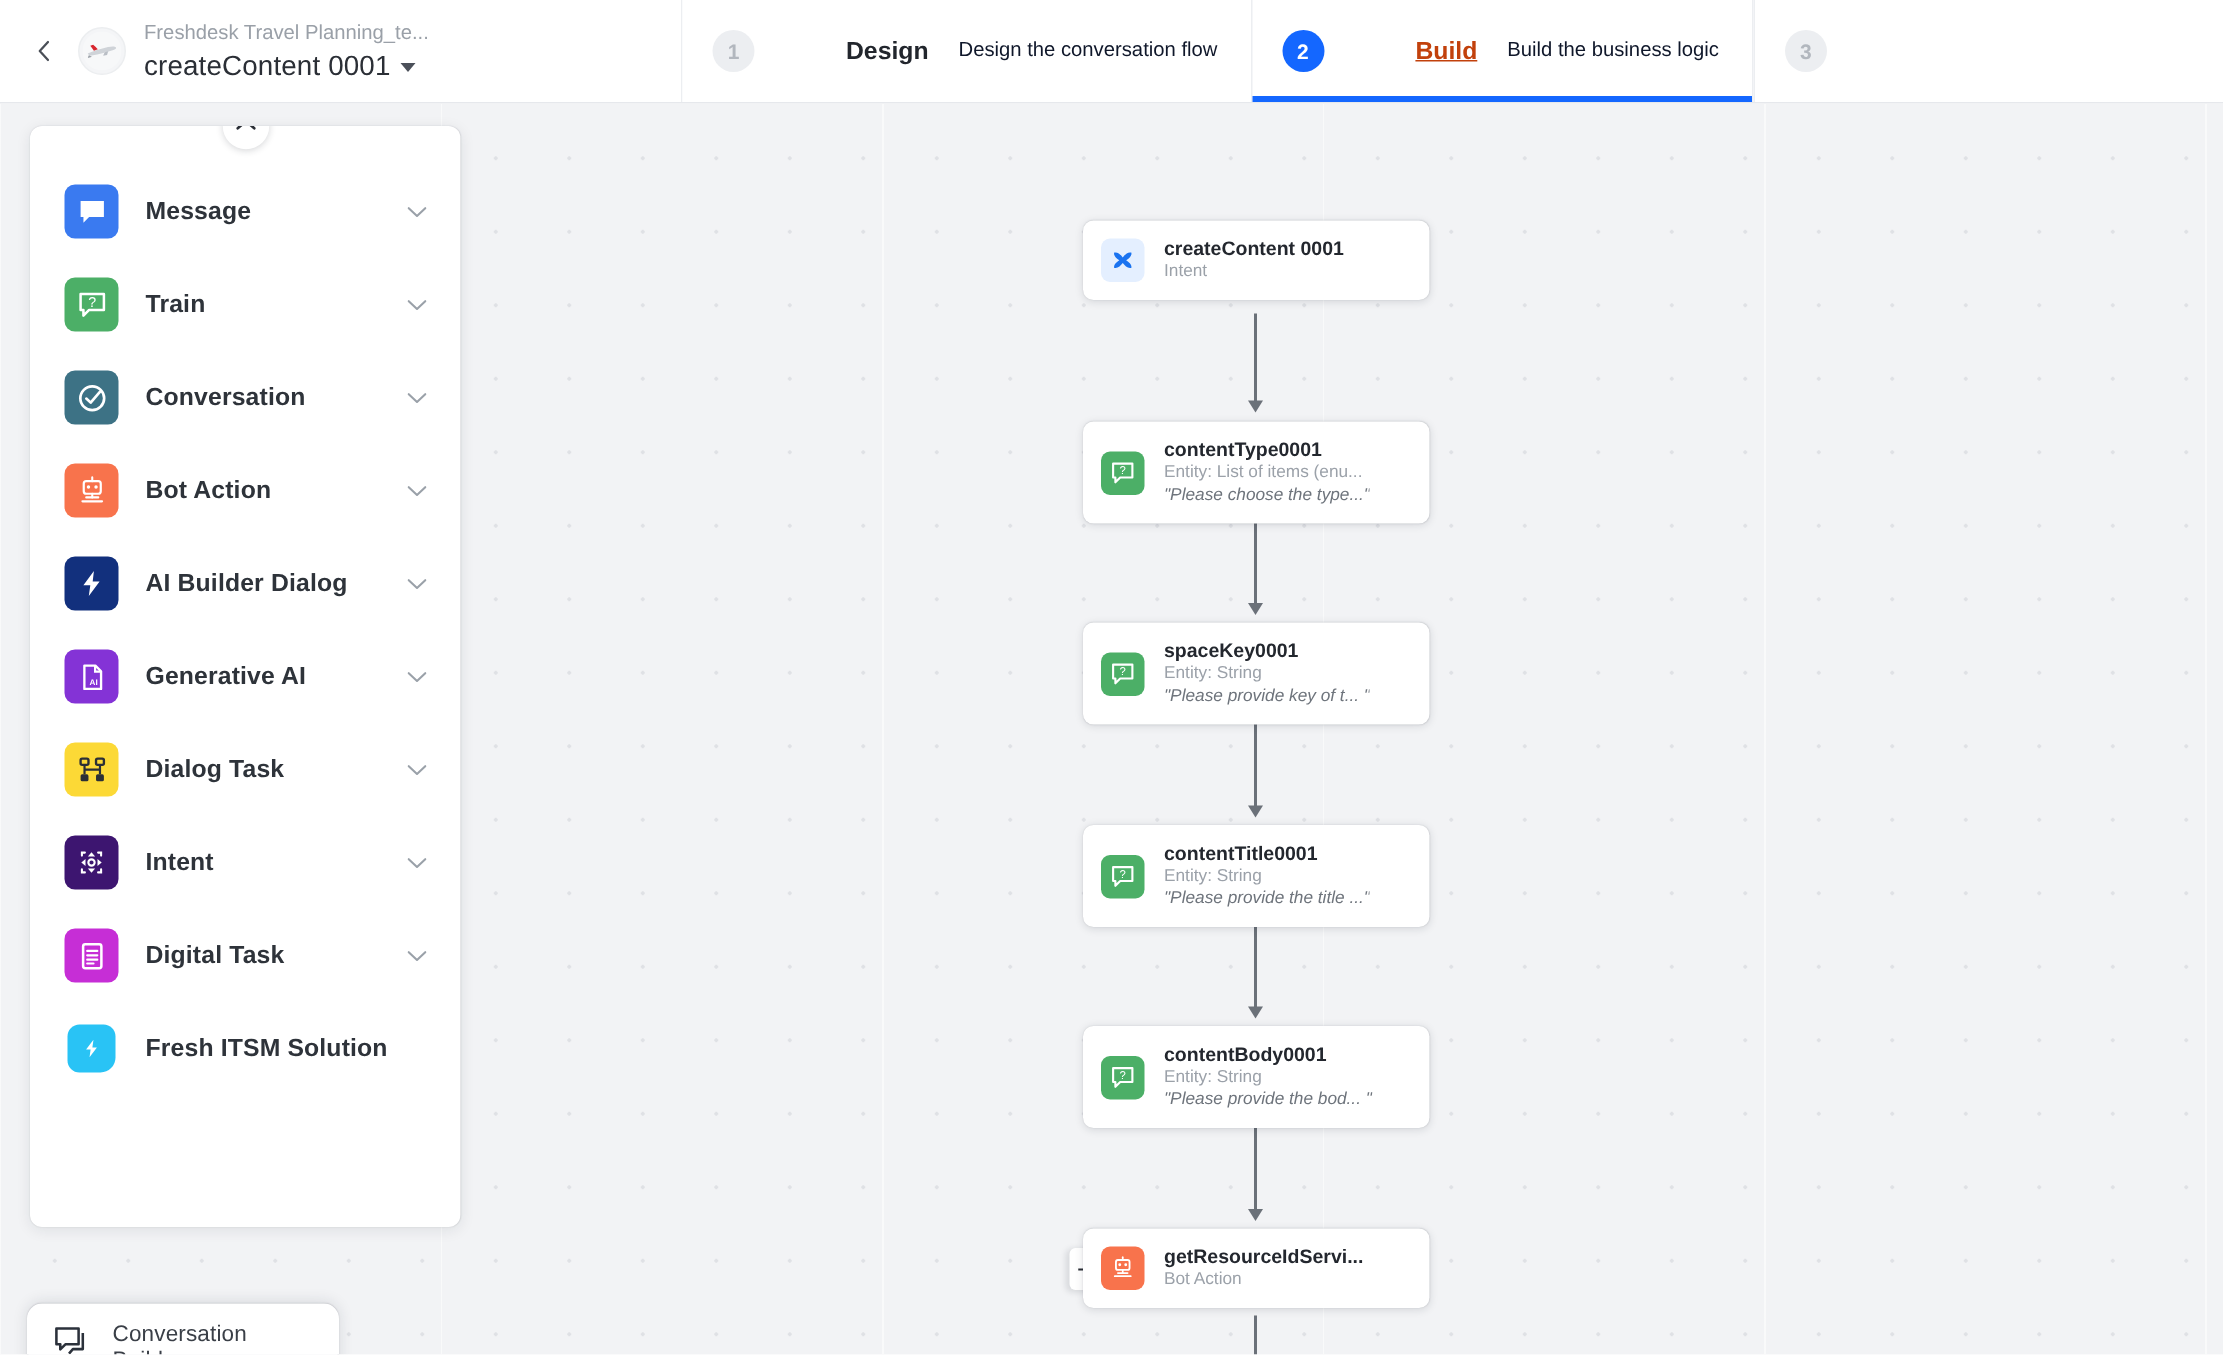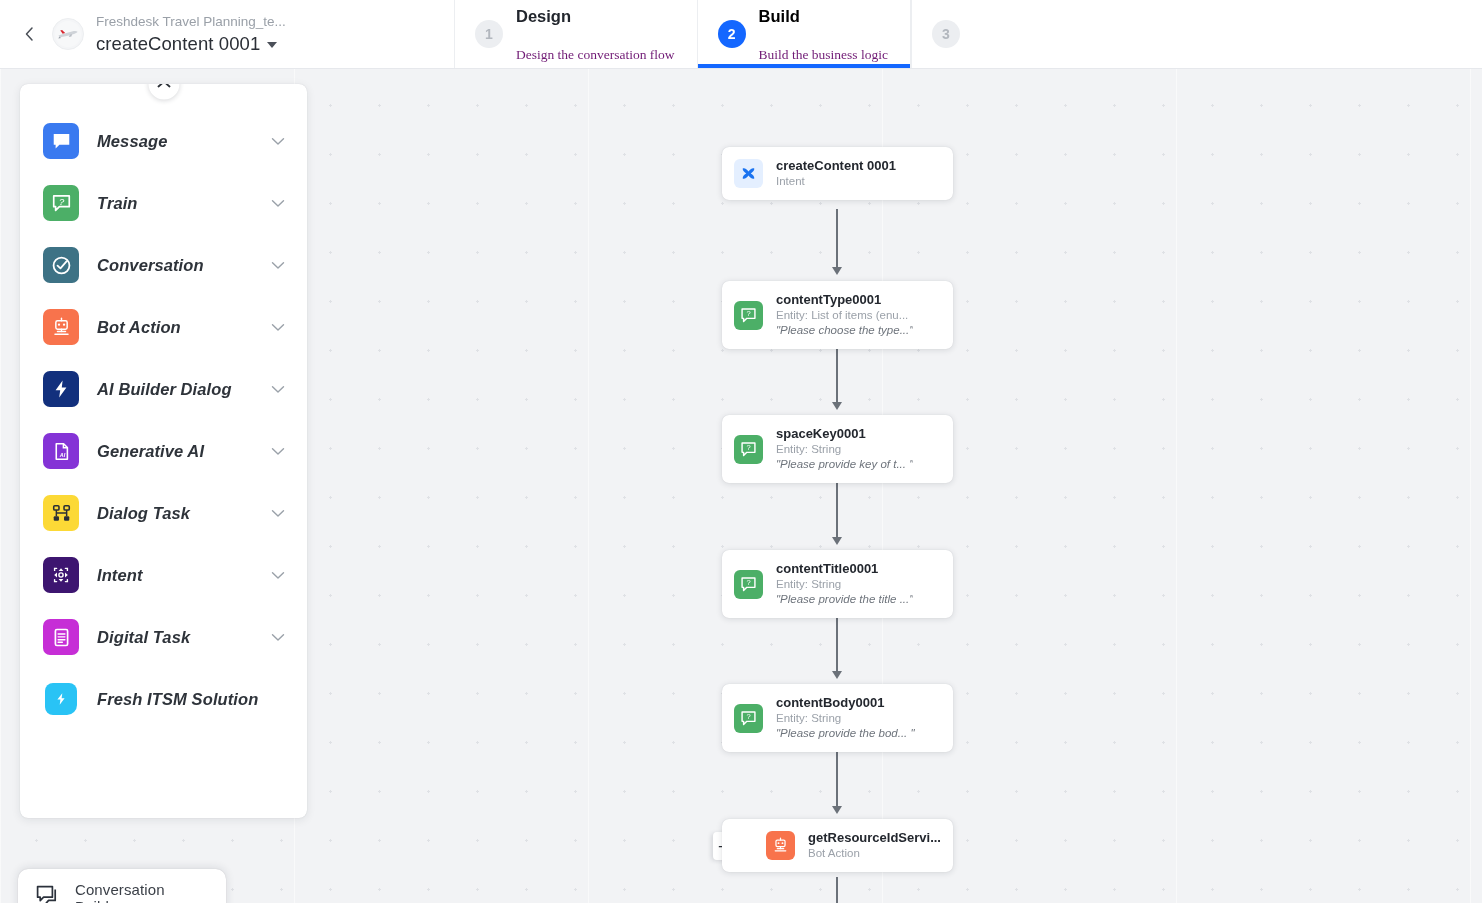--- a/index.html
+++ b/index.html
@@ -130,24 +130,24 @@
     color: #b2b7be;
     font-size: 14px;
     display: flex; align-items: center; justify-content: center;
     flex: 0 0 auto;
     font-weight: bold;
   }
   .step.active .step-num {
     background: #1467ff;
     color: #ffffff;
   }
-  .step-text { display: flex; flex-direction: column; gap: 20px; }
+  .step-text { display: flex; flex-direction: row; gap: 20px; margin-left: 48px; }
   .step-title { font-size: 16.5px; font-weight: bold; color: #22262d; line-height: 20px; }
-  .step.active .step-title { color: #000000; }
-  .step-sub { font-size: 13.5px; color: #701a75; line-height: 17px; font-family: Liberation Serif, serif; }
+  .step.active .step-title { color: #c2410c; text-decoration: underline; }
+  .step-sub { font-size: 13.5px; color: #0f172a; line-height: 17px; }
 
   
   .canvas {
     position: absolute;
     top: 69px; left: 0;
     width: 1482px;
     height: 834px;
     background-color: #f2f3f5;
     background-image:
       radial-gradient(circle, #dfe1e5 1.1px, transparent 1.2px);
@@ -168,21 +168,20 @@
     position: absolute;
     top: 15px;
     left: 20px;
     width: 287px;
     height: 734px;
     background: #ffffff;
     border-radius: 8px;
     box-shadow: 0 2px 10px rgba(25,32,45,.09), 0 0 1px rgba(25,32,45,.18);
     z-index: 30;
     overflow: hidden;
-    font-style: italic;
   }
   .palette-scroll {
     height: 100%;
     overflow: hidden;
     padding: 26px 0 0 0;
   }
   .collapse-btn {
     position: absolute;
     top: 0px;
     left: 50%;
@@ -469,21 +468,21 @@
           </svg>
         </div>
         <div class="node-body">
           <div class="node-title">contentBody0001</div>
           <div class="node-sub">Entity: String</div>
           <div class="node-prompt">"Please provide the bod... "</div>
         </div>
       </div>
 
       <div class="node-plus" style="top:763px; left:713px;">+</div>
-      <div class="node" style="top:750px; left:722px;justify-content:flex-end;">
+      <div class="node" style="top:750px; left:722px;">
         <div class="node-icon" style="background:#f8734c;">
           <svg width="17" height="17" viewBox="0 0 18 18">
             <rect x="4.2" y="3.2" width="9.6" height="7" rx="1.4" fill="none" stroke="#fff" stroke-width="1.3"></rect>
             <circle cx="6.9" cy="6.5" r="1" fill="#fff"></circle>
             <circle cx="11.1" cy="6.5" r="1" fill="#fff"></circle>
             <path d="M9 1.2 V3.2" stroke="#fff" stroke-width="1.2" stroke-linecap="round"></path>
             <path d="M9 10.2 V12.4" stroke="#fff" stroke-width="1.2" stroke-linecap="round"></path>
             <path d="M3.4 14.6 H14.6" stroke="#fff" stroke-width="1.3" stroke-linecap="round"></path>
             <path d="M5.6 12.4 H12.4" stroke="#fff" stroke-width="1.3" stroke-linecap="round"></path>
           </svg>

